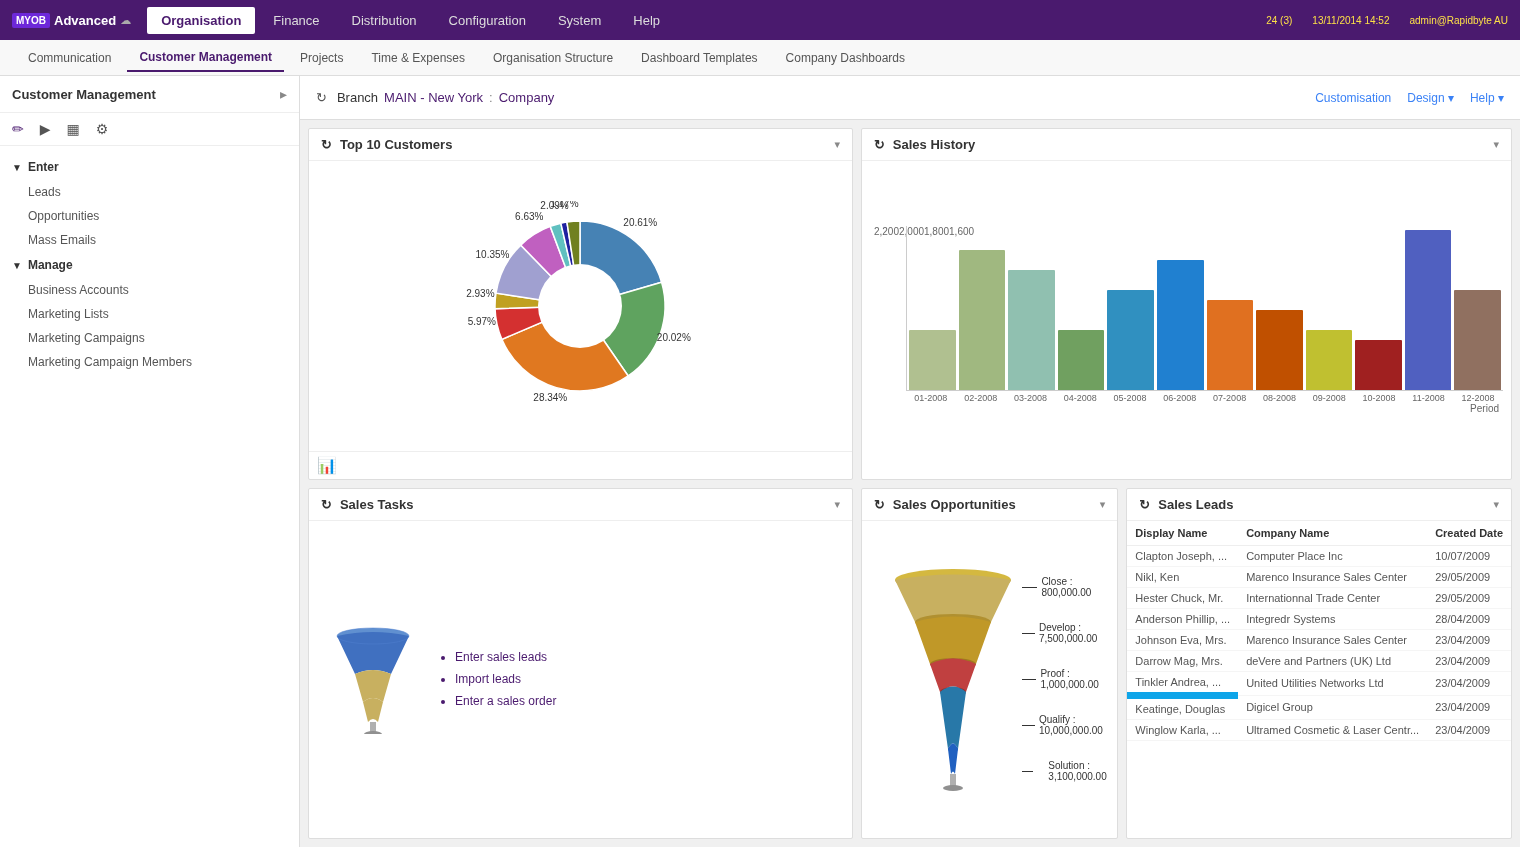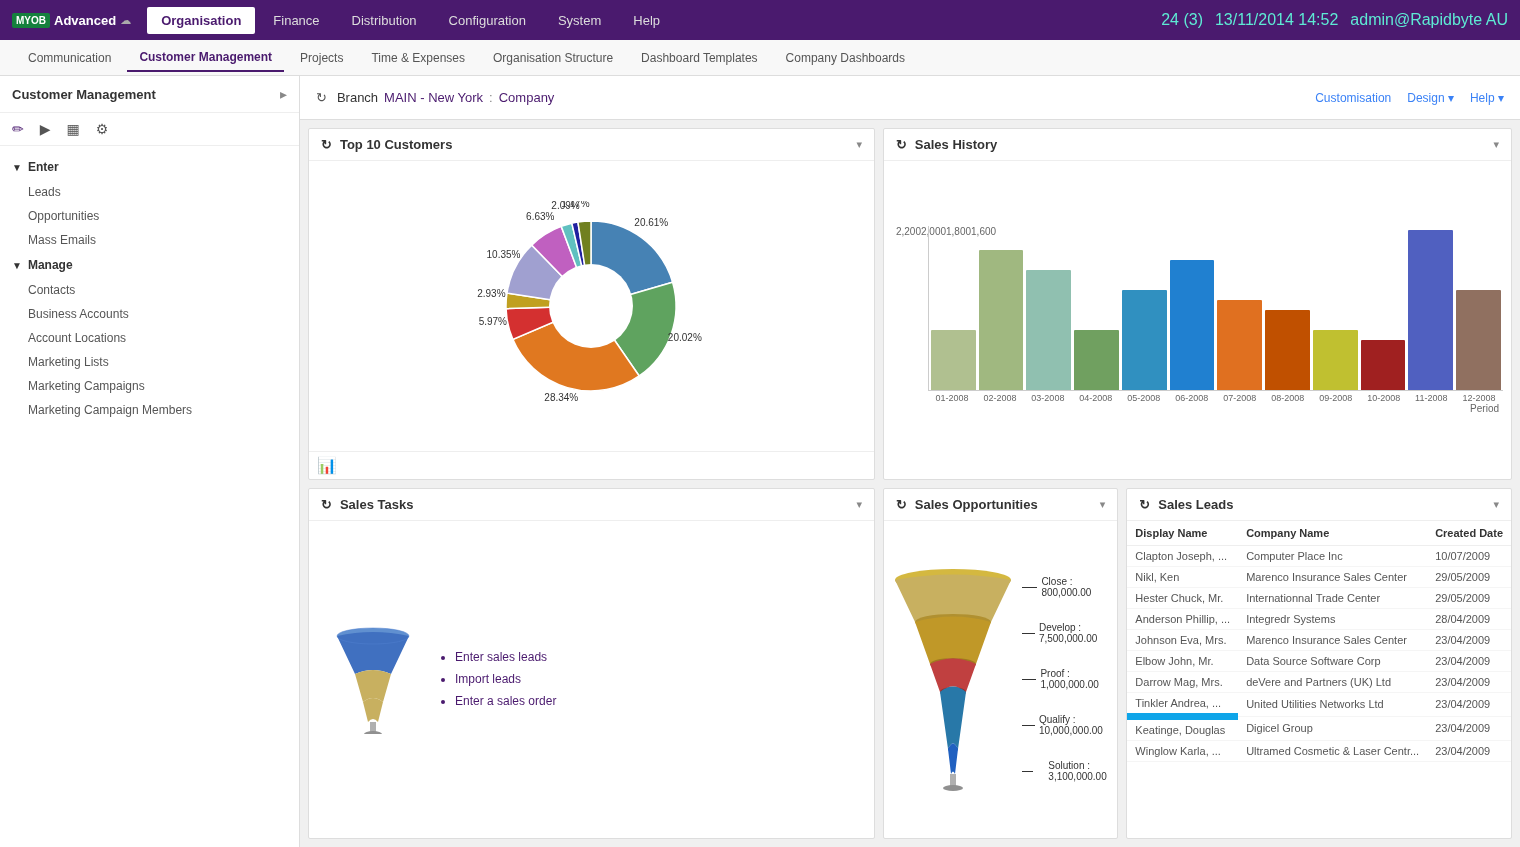--- a/index.html
+++ b/index.html
@@ -13,21 +13,21 @@
       align-items: center;
       height: 40px;
       padding: 0 12px;
     }
     .top-nav .logo {
       display: flex;
       align-items: center;
       margin-right: 16px;
     }
     .logo-box {
-      background: #15803d;
+      background: #6d28d9;
       color: white;
       font-weight: bold;
       font-size: 10px;
       padding: 2px 4px;
       border-radius: 2px;
       margin-right: 4px;
     }
     .logo-text {
       color: white;
       font-size: 13px;
@@ -45,24 +45,24 @@
       cursor: pointer;
       font-size: 13px;
       border-radius: 2px;
     }
     .top-nav-item.active {
       background: white;
       color: #4a1a6e;
       font-weight: bold;
     }
     .top-nav-right {
-      color: #5eead4;
-      font-size: 16px;
-      display: flex;
-      gap: 12px;
+      color: #fde047;
+      font-size: 10px;
+      display: flex;
+      gap: 20px;
     }
 
     
     .second-nav {
       background: #f8f8f8;
       border-bottom: 1px solid #ddd;
       display: flex;
       align-items: center;
       height: 36px;
       padding: 0 16px;
@@ -311,23 +311,21 @@
         <span>Enter</span>
       </div>
       <a class="nav-item">Leads</a>
       <a class="nav-item">Opportunities</a>
       <a class="nav-item">Mass Emails</a>
 
       <div class="nav-section-header">
         <span class="arrow">▼</span>
         <span>Manage</span>
       </div>
-      <a class="nav-item">Contacts</a>
       <a class="nav-item">Business Accounts</a>
-      <a class="nav-item">Account Locations</a>
       <a class="nav-item">Marketing Lists</a>
       <a class="nav-item">Marketing Campaigns</a>
       <a class="nav-item">Marketing Campaign Members</a>
     </div>
   </div>
 
   <div class="main-content">
 
     <div class="breadcrumb-bar">
       <div class="breadcrumb">
@@ -464,21 +462,21 @@
 
 <div style="grid-row:2; grid-column:2; display:grid; grid-template-columns:1fr 1fr; gap:8px;">
   <div class="widget">
     <div class="widget-header">
       <div class="widget-title">
         <span>↻</span>
         <span>Sales Opportunities</span>
       </div>
       <span class="widget-dropdown">▾</span>
     </div>
-    <div class="widget-body" style="padding:4px;">
+    <div class="widget-body" style="padding:4px;margin-left:22px;">
       <div style="display:flex; width:100%; align-items:center;">
         <svg width="130" height="230" viewBox="0 0 130 230">
           <ellipse cx="65" cy="16" rx="58" ry="11" fill="#d4b840"></ellipse>
           <path d="M7,16 Q65,5 123,16 L103,58 Q65,47 27,58 Z" fill="#c8b060"></path>
           <ellipse cx="65" cy="58" rx="38" ry="8" fill="#b09030"></ellipse>
           <path d="M27,58 Q65,47 103,58 L88,100 Q65,89 42,100 Z" fill="#c09828"></path>
           <ellipse cx="65" cy="100" rx="23" ry="6" fill="#a07820"></ellipse>
           <path d="M42,100 Q65,89 88,100 L78,128 Q65,117 52,128 Z" fill="#c04040"></path>
           <ellipse cx="65" cy="128" rx="13" ry="5" fill="#903030"></ellipse>
           <path d="M52,128 Q65,117 78,128 L70,185 Q65,174 60,185 Z" fill="#2878a8"></path>
@@ -550,25 +548,20 @@
                     <td style="padding:4px 8px; border-bottom:1px solid #f5f5f5; color:#555; white-space:nowrap;">Anderson Phillip, ...</td>
     <td style="padding:4px 8px; border-bottom:1px solid #f5f5f5; color:#555; white-space:nowrap;">Integredr Systems</td>
     <td style="padding:4px 8px; border-bottom:1px solid #f5f5f5; color:#555; white-space:nowrap;">28/04/2009</td>
                   </tr>
                   <tr>
                     <td style="padding:4px 8px; border-bottom:1px solid #f5f5f5; color:#555; white-space:nowrap;">Johnson Eva, Mrs.</td>
     <td style="padding:4px 8px; border-bottom:1px solid #f5f5f5; color:#555; white-space:nowrap;">Marenco Insurance Sales Center</td>
     <td style="padding:4px 8px; border-bottom:1px solid #f5f5f5; color:#555; white-space:nowrap;">23/04/2009</td>
                   </tr>
                   <tr>
-                    <td style="padding:4px 8px; border-bottom:1px solid #f5f5f5; color:#555; white-space:nowrap;">Elbow John, Mr.</td>
-    <td style="padding:4px 8px; border-bottom:1px solid #f5f5f5; color:#555; white-space:nowrap;">Data Source Software Corp</td>
-    <td style="padding:4px 8px; border-bottom:1px solid #f5f5f5; color:#555; white-space:nowrap;">23/04/2009</td>
-                  </tr>
-                  <tr>
                     <td style="padding:4px 8px; border-bottom:1px solid #f5f5f5; color:#555; white-space:nowrap;">Darrow Mag, Mrs.</td>
     <td style="padding:4px 8px; border-bottom:1px solid #f5f5f5; color:#555; white-space:nowrap;">deVere and Partners (UK) Ltd</td>
     <td style="padding:4px 8px; border-bottom:1px solid #f5f5f5; color:#555; white-space:nowrap;">23/04/2009</td>
                   </tr>
                   <tr>
                     <td style="padding:4px 8px; border-bottom:7px solid #0ea5e9; color:#555; white-space:nowrap;">Tinkler Andrea, ...</td>
     <td style="padding:4px 8px; border-bottom:1px solid #f5f5f5; color:#555; white-space:nowrap;">United Utilities Networks Ltd</td>
     <td style="padding:4px 8px; border-bottom:1px solid #f5f5f5; color:#555; white-space:nowrap;">23/04/2009</td>
                   </tr>
                   <tr>

